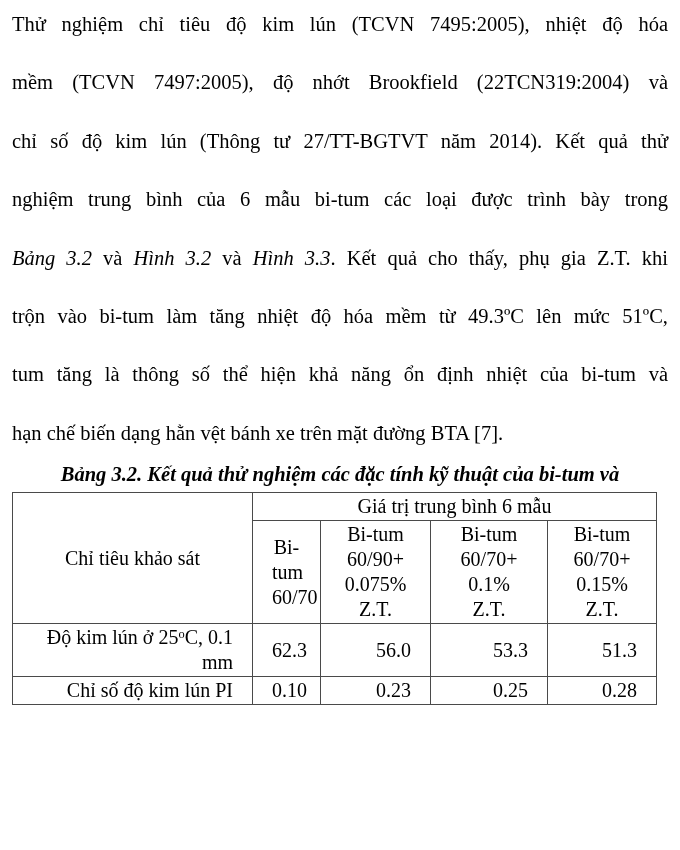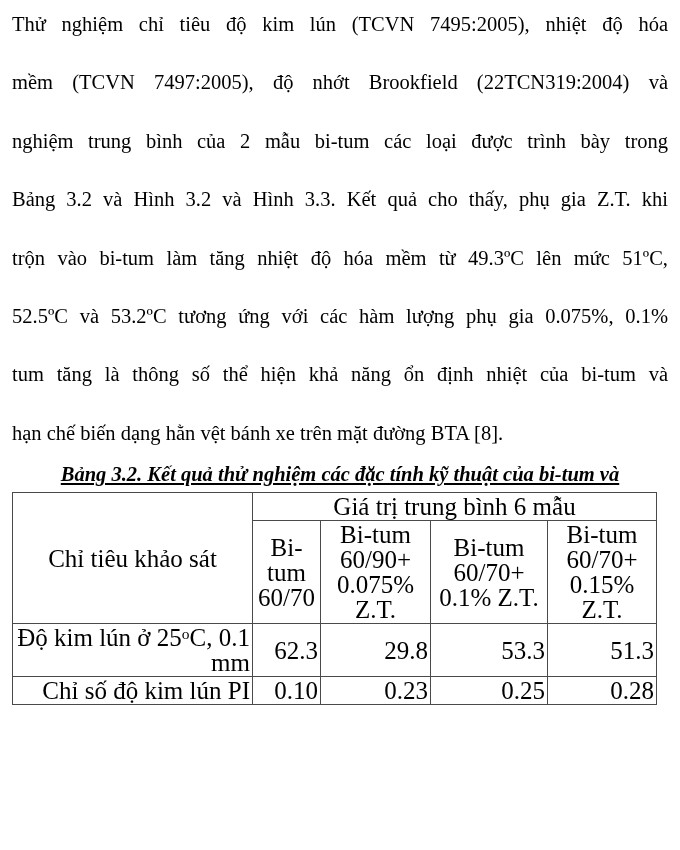--- a/index.html
+++ b/index.html
@@ -26,21 +26,21 @@
   
   .para {
     font-size: 20.5px;
     line-height: 29.2px;
     text-align: justify;
     text-justify: inter-word;
     margin: 0;
     hyphens: none;
   }
   .para.p-top { margin-top: 2px; }
-  .para .it { }
+  .para .it { font-style: italic; }
 
   
   .para .ln {
     display: block;
     text-align: justify;
   }
   .para .ln::after {
     content: "";
     display: inline-block;
     width: 100%;
@@ -50,35 +50,35 @@
 
   
   .caption {
     margin: 13px 0 4px 0;
     font-size: 20.5px;
     line-height: 27px;
     font-weight: bold;
     font-style: italic;
     text-align: center;
   }
-  .caption .cap-l1 { display: block; text-decoration: underline; }
+  .caption .cap-l1 { display: block; }
   .caption .cap-l2 { display: block; }
 
   
   table.tbl {
     border-collapse: collapse;
     width: 644px;
     margin: 0 0 0 0;
     table-layout: fixed;
   }
   table.tbl td {
     border: 1.3px solid #4a4a4a;
-    font-size: 25px;
+    font-size: 20px;
     line-height: 25px;
-    padding: 1px 2px;
+    padding: 1px 19px;
     vertical-align: middle;
   }
   td.h-span {
     text-align: center;
     font-size: 20px;
     padding: 2px 4px;
   }
   td.h-stub {
     text-align: center;
     font-size: 20px;
@@ -104,26 +104,26 @@
   }
 </style>
 </head>
 <body>
 
 <div class="page">
 
   <p class="para p-top">
     <span class="ln">Thử nghiệm chỉ tiêu độ kim lún (TCVN 7495:2005), nhiệt độ hóa</span>
     <span class="ln">mềm (TCVN 7497:2005), độ nhớt Brookfield (22TCN319:2004) và</span>
-    <span class="ln">nghiệm trung bình của 2 mẫu bi-tum các loại được trình bày trong</span>
+    <span class="ln">chỉ số độ kim lún (Thông tư 27/TT-BGTVT năm 2014). Kết quả thử</span>
+    <span class="ln">nghiệm trung bình của 6 mẫu bi-tum các loại được trình bày trong</span>
     <span class="ln"><span class="it">Bảng 3.2</span><span> và </span><span class="it">Hình 3.2</span><span> và </span><span class="it">Hình 3.3</span><span>. Kết quả cho thấy, phụ gia Z.T. khi</span></span>
     <span class="ln">trộn vào bi-tum làm tăng nhiệt độ hóa mềm từ 49.3ºC lên mức 51ºC,</span>
-    <span class="ln">52.5ºC và 53.2ºC tương ứng với các hàm lượng phụ gia 0.075%, 0.1%</span>
     <span class="ln">tum tăng là thông số thể hiện khả năng ổn định nhiệt của bi-tum và</span>
-    <span class="ln last">hạn chế biến dạng hằn vệt bánh xe trên mặt đường BTA [8].</span>
+    <span class="ln last">hạn chế biến dạng hằn vệt bánh xe trên mặt đường BTA [7].</span>
   </p>
 
   <div class="caption">
     <span class="cap-l1">Bảng 3.2. Kết quả thử nghiệm các đặc tính kỹ thuật của bi-tum và</span>
   </div>
 
   <table class="tbl">
     <colgroup>
       <col style="width:240px">
       <col style="width:68px">
@@ -139,21 +139,21 @@
       <tr>
         <td class="h-col">Bi-tum 60/70</td>
         <td class="h-col">Bi-tum 60/90+ 0.075% Z.T.</td>
         <td class="h-col">Bi-tum 60/70+ 0.1% Z.T.</td>
         <td class="h-col">Bi-tum 60/70+ 0.15% Z.T.</td>
       </tr>
 
       <tr>
         <td class="rowlabel"><span>Độ kim lún ở 25</span><sup class="deg">o</sup><span>C, 0.1 mm</span></td>
         <td class="val">62.3</td>
-        <td class="val">29.8</td>
+        <td class="val">56.0</td>
         <td class="val">53.3</td>
         <td class="val">51.3</td>
       </tr>
 
       <tr>
         <td class="rowlabel"><span>Chỉ số độ kim lún PI</span><sup class="deg"></sup><span></span></td>
         <td class="val">0.10</td>
         <td class="val">0.23</td>
         <td class="val">0.25</td>
         <td class="val">0.28</td>

